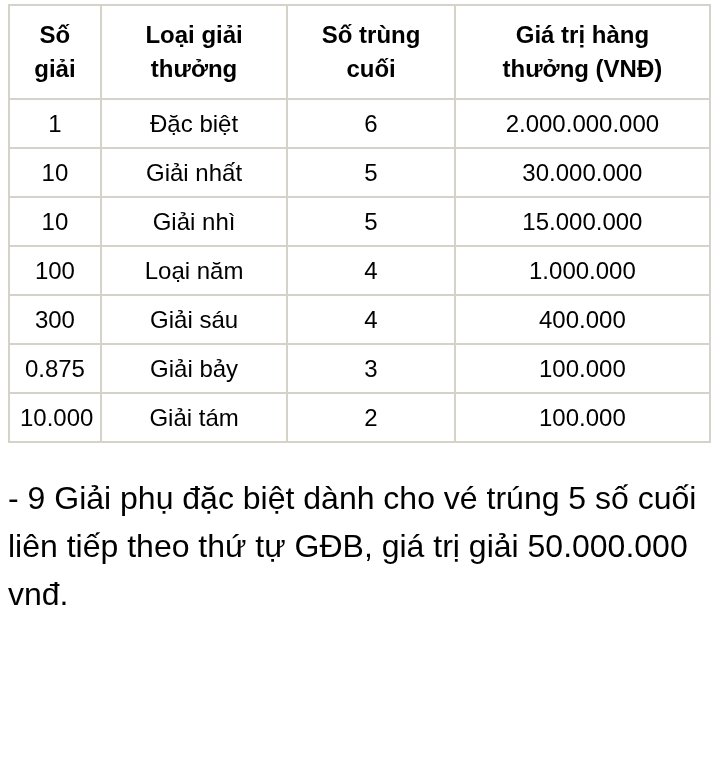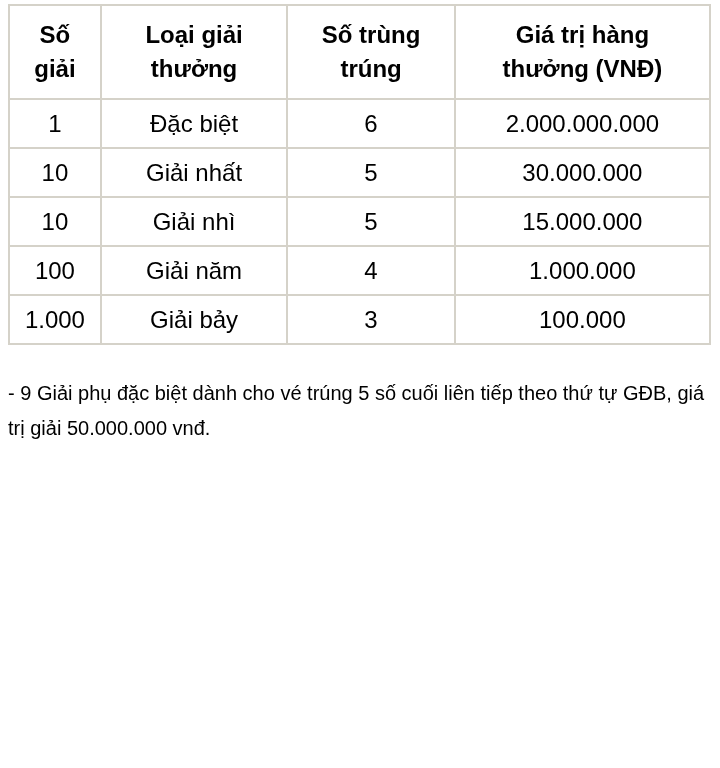--- a/index.html
+++ b/index.html
@@ -42,42 +42,42 @@
     line-height: 28px;
   }
   col.c1 { width: 13.1%; }
   col.c2 { width: 26.6%; }
   col.c3 { width: 23.9%; }
   col.c4 { width: 36.4%; }
   .notes {
     width: 700px;
   }
   .note {
-    font-size: 20px;
-    line-height: 35px;
+    font-size: 32px;
+    line-height: 48px;
     margin: 31px 0 0 0;
   }
 </style>
 </head>
 <body>
 
 <div class="page">
 
   <table class="prize-table">
     <colgroup>
       <col class="c1">
         <col class="c2">
         <col class="c3">
         <col class="c4">
     </colgroup>
     <thead>
       <tr>
         <th>Số giải</th>
         <th>Loại giải thưởng</th>
-        <th>Số trùng trúng</th>
+        <th>Số trùng cuối</th>
         <th>Giá trị hàng thưởng (VNĐ)</th>
       </tr>
     </thead>
     <tbody>
       <tr>
         <td>1</td>
         <td>Đặc biệt</td>
         <td>6</td>
         <td>2.000.000.000</td>
       </tr>
@@ -88,28 +88,40 @@
         <td>30.000.000</td>
       </tr>
       <tr>
         <td>10</td>
         <td>Giải nhì</td>
         <td>5</td>
         <td>15.000.000</td>
       </tr>
       <tr>
         <td>100</td>
-        <td>Giải năm</td>
+        <td>Loại năm</td>
         <td>4</td>
         <td>1.000.000</td>
       </tr>
       <tr>
-        <td>1.000</td>
+        <td>300</td>
+        <td>Giải sáu</td>
+        <td>4</td>
+        <td>400.000</td>
+      </tr>
+      <tr>
+        <td>0.875</td>
         <td>Giải bảy</td>
         <td>3</td>
+        <td>100.000</td>
+      </tr>
+      <tr>
+        <td>10.000</td>
+        <td>Giải tám</td>
+        <td>2</td>
         <td>100.000</td>
       </tr>
     </tbody>
   </table>
 
   <div class="notes">
     <p class="note">- 9 Giải phụ đặc biệt dành cho vé trúng 5 số cuối liên tiếp theo thứ tự GĐB, giá trị giải 50.000.000 vnđ.</p>
   </div>
 
 </div>

